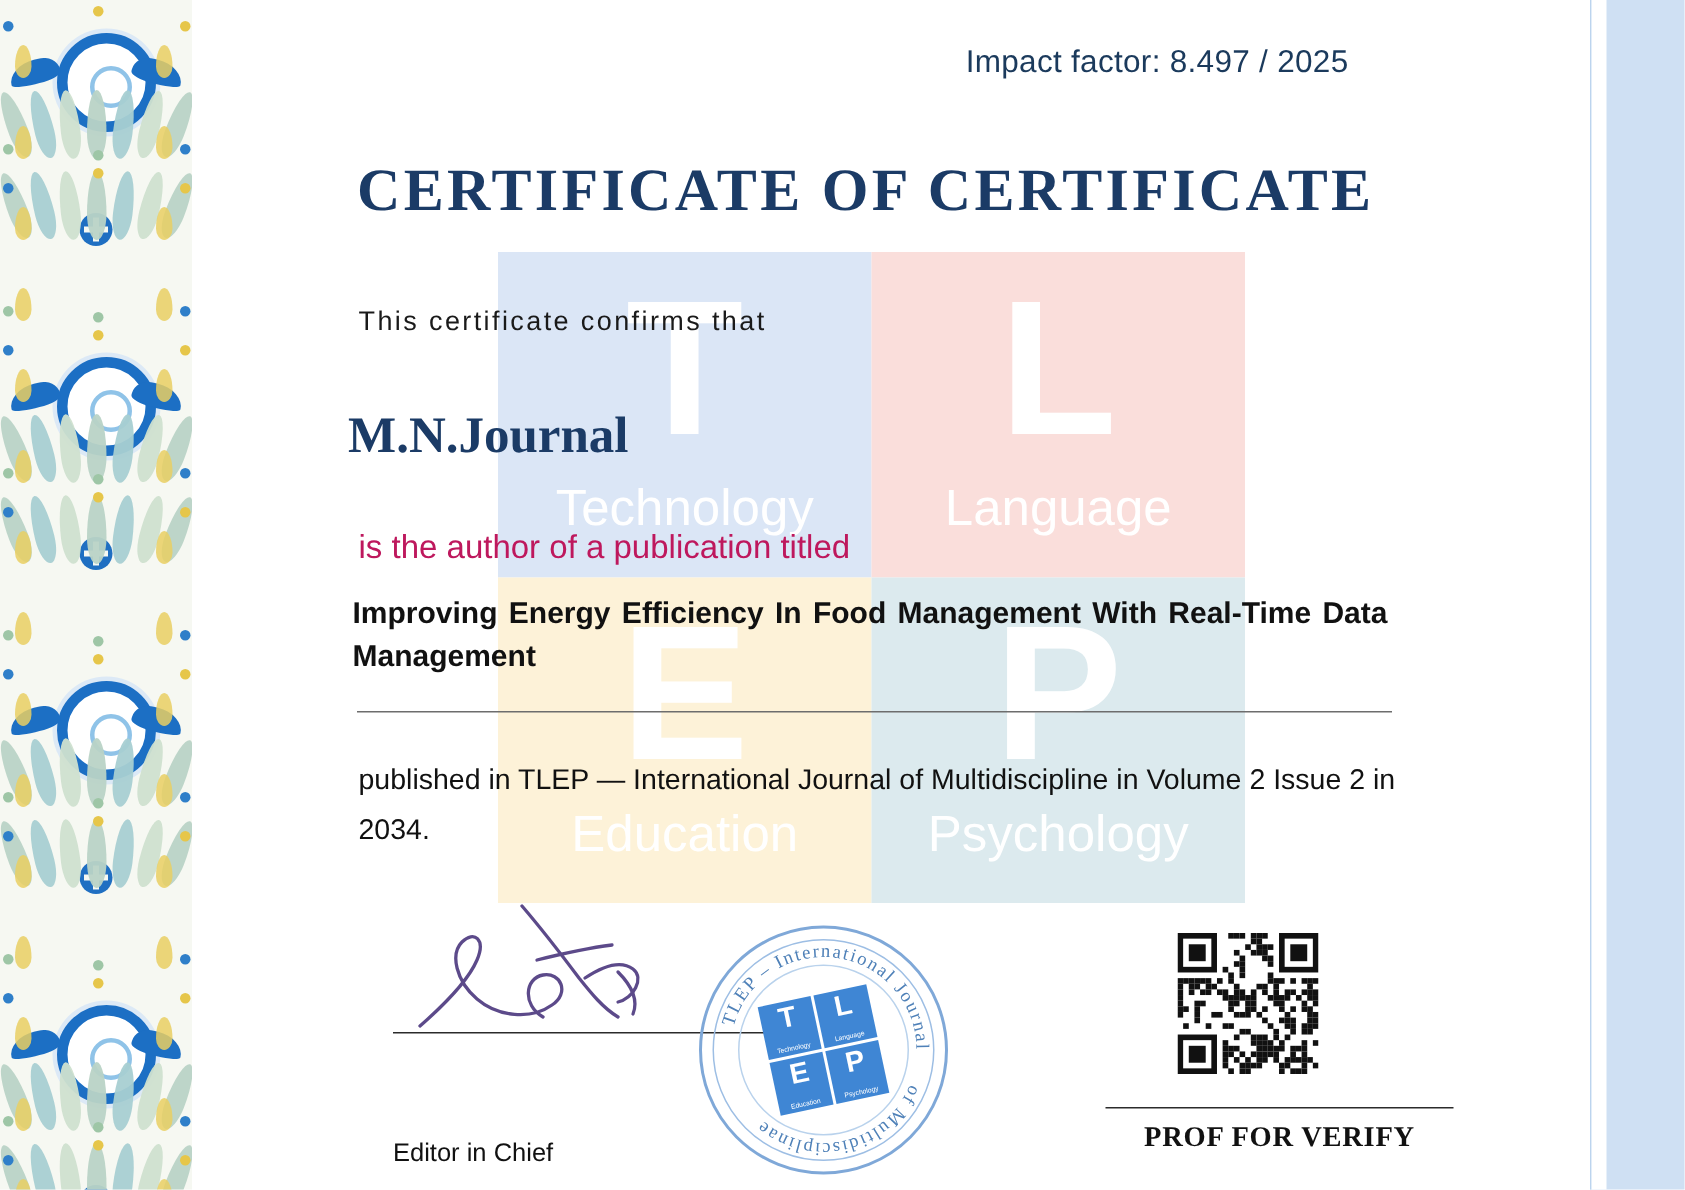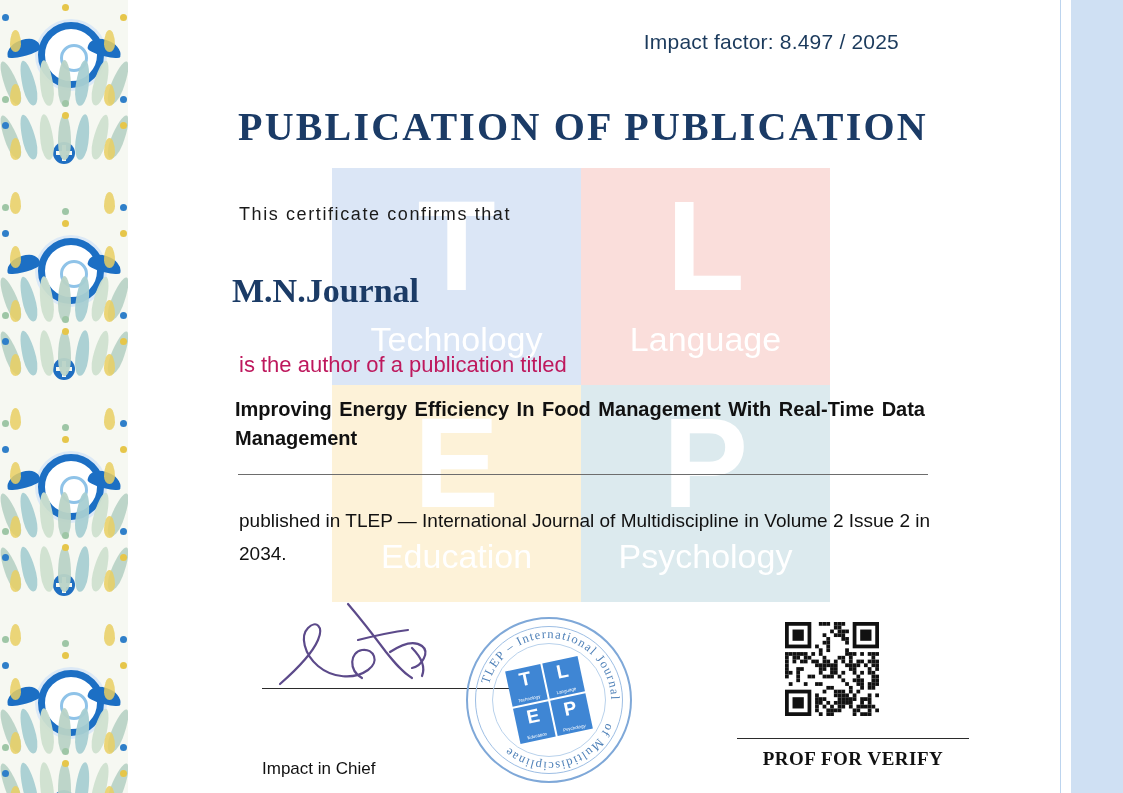--- a/index.html
+++ b/index.html
@@ -570,21 +570,21 @@
     <div class="wm-q wm-br">
       <span class="wm-letter">P</span>
       <span class="wm-word">Psychology</span>
     </div>
   </div>
 
   <div class="content">
 
     <div class="impact">Impact factor: 8.497 / 2025</div>
 
-    <div class="cert-title">PUBLICATION OF PUBLICATION</div>
+    <div class="cert-title">CERTIFICATE OF CERTIFICATE</div>
 
     <div class="confirms">This certificate confirms that</div>
 
     <div class="author">M.N.Journal</div>
 
     <div class="author-line">is the author of a publication titled</div>
 
     <div class="pub-title">Improving Energy Efficiency In Food Management With Real-Time Data Management</div>
 
     <div class="rule"></div>
@@ -596,21 +596,21 @@
         <g fill="none" stroke="#5c4a8a" stroke-width="2.2" stroke-linecap="round">
           <path d="M18 88 C34 74, 50 58, 56 44 C62 30, 54 24, 46 32 C38 40, 42 58, 56 70 C70 82, 92 84, 106 74 C118 66, 112 52, 100 54 C88 56, 86 74, 100 82"></path>
           <path d="M86 8 C98 22, 112 40, 124 56 C132 66, 140 76, 150 82"></path>
           <path d="M96 44 C112 40, 130 36, 146 34"></path>
           <path d="M128 56 C140 48, 152 44, 160 50 C168 56, 160 70, 150 72"></path>
           <path d="M150 52 C158 60, 164 70, 160 80"></path>
         </g>
       </svg>
     </div>
     <div class="sig-line"></div>
-    <div class="sig-role">Impact in Chief</div>
+    <div class="sig-role">Editor in Chief</div>
 
     <div class="seal">
       <div class="seal-ring"></div>
       <div class="seal-ring2"></div>
       <div class="seal-ring3"></div>
       <svg class="seal-text" viewBox="0 0 166 166">
         <defs>
           <path id="topArc" d="M 21 83 A 62 62 0 0 1 145 83"></path>
           <path id="botArc" d="M 145 83 A 62 62 0 0 1 21 83"></path>
         </defs>

